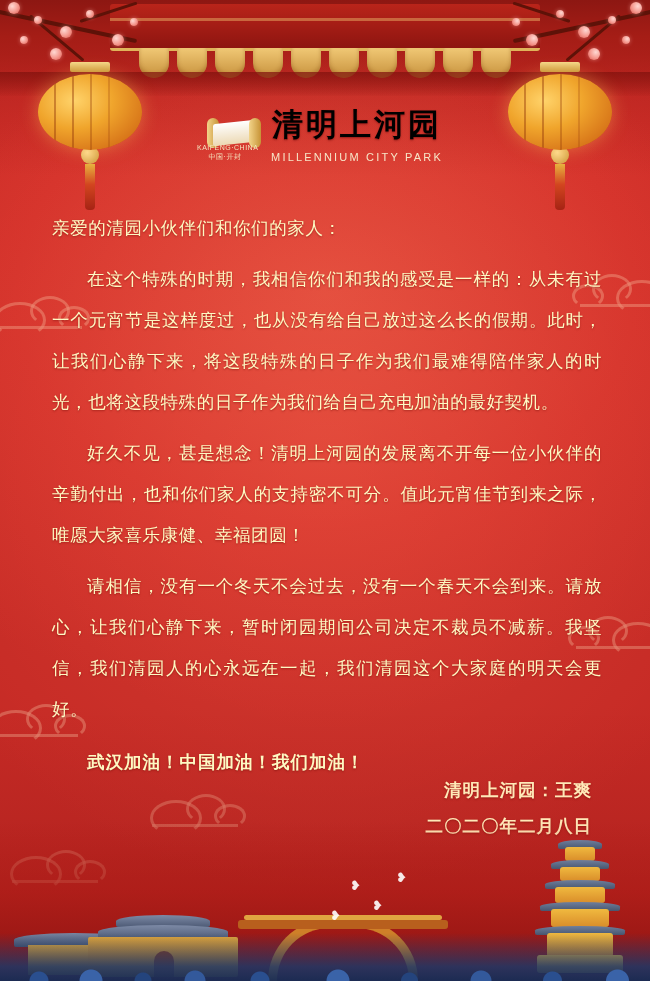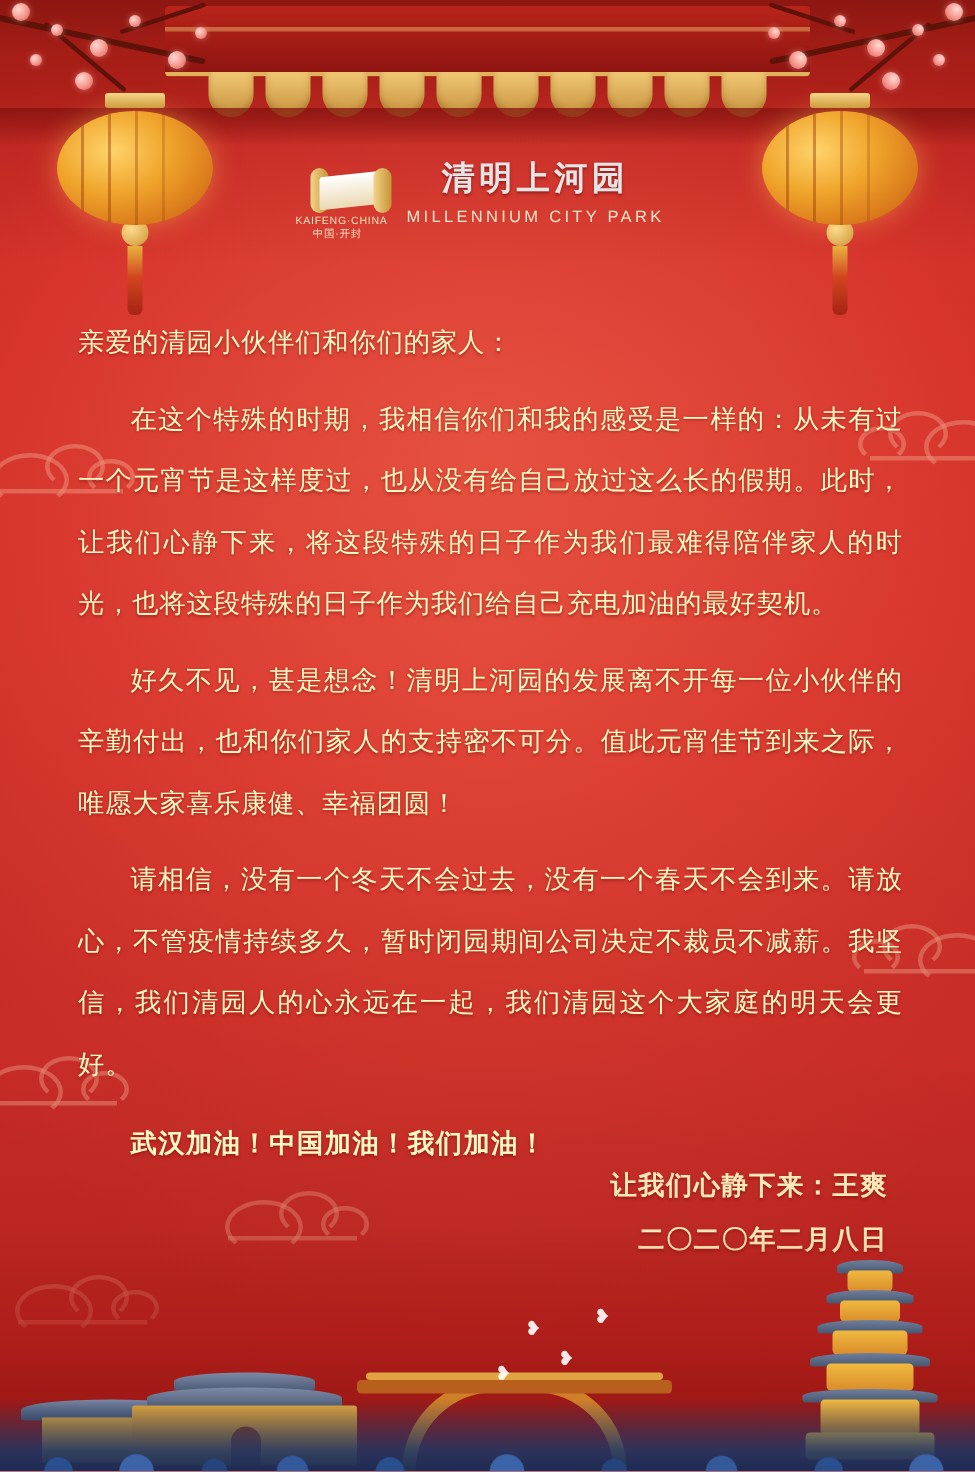--- a/index.html
+++ b/index.html
@@ -183,24 +183,24 @@
     position: absolute;
     top: 4px;
     width: 12px; height: 30px;
     border-radius: 6px;
     background: linear-gradient(to right, #f2d48a, #c79336);
   }
   .scroll-mark .roll-l { left: 0; }
   .scroll-mark .roll-r { right: 0; }
   .logo-cn {
     font-family: "Liberation Serif", serif;
-    font-size: 22px;
+    font-size: 31px;
     font-weight: bold;
     letter-spacing: 3px;
-    color: #e5e5e5;
+    color: #000000;
     text-shadow: 0 1px 2px rgba(110,10,10,0.6);
     white-space: nowrap;
   }
   .logo-sub {
     margin-top: 5px;
     font-size: 11px;
     letter-spacing: 2.2px;
     color: #f7e6c8;
   }
   .logo-badge {
@@ -523,26 +523,26 @@
     <span class="c1"></span>
       <span class="c2"></span>
       <span class="c3"></span>
       <span class="bar"></span>
   </div>
 
   <div class="letter">
     <p>亲爱的清园小伙伴们和你们的家人：</p>
     <p class="indent">在这个特殊的时期，我相信你们和我的感受是一样的：从未有过一个元宵节是这样度过，也从没有给自己放过这么长的假期。此时，让我们心静下来，将这段特殊的日子作为我们最难得陪伴家人的时光，也将这段特殊的日子作为我们给自己充电加油的最好契机。</p>
     <p class="indent">好久不见，甚是想念！清明上河园的发展离不开每一位小伙伴的辛勤付出，也和你们家人的支持密不可分。值此元宵佳节到来之际，唯愿大家喜乐康健、幸福团圆！</p>
-    <p class="indent">请相信，没有一个冬天不会过去，没有一个春天不会到来。请放心，不管疫情持续多久，暂时闭园期间公司决定不裁员不减薪。我坚信，我们清园人的心永远在一起，我们清园这个大家庭的明天会更好。</p>
+    <p class="indent">请相信，没有一个冬天不会过去，没有一个春天不会到来。请放心，让我们心静下来，暂时闭园期间公司决定不裁员不减薪。我坚信，我们清园人的心永远在一起，我们清园这个大家庭的明天会更好。</p>
     <p class="slogan">武汉加油！中国加油！我们加油！</p>
   </div>
 
   <div class="sign">
-    <div>让我们心静下来：王爽</div>
+    <div>清明上河园：王爽</div>
     <div>二〇二〇年二月八日</div>
   </div>
 
   <div class="skyline">
     <div class="ground-glow"></div>
 
     <div class="bld tower-left">
       <div class="cap"></div>
       <div class="body"></div>
     </div>

